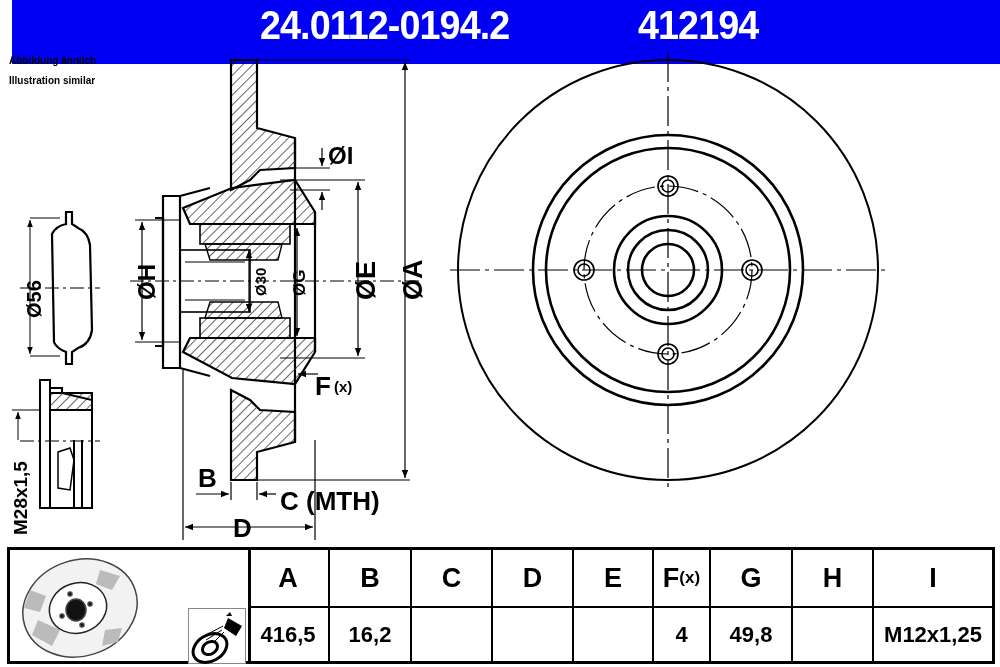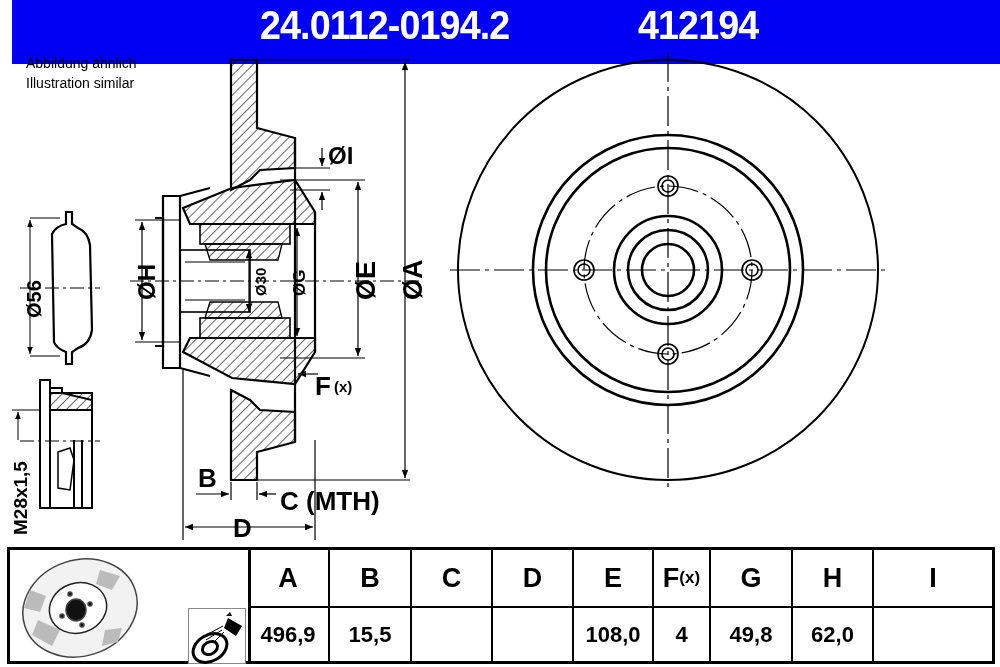--- a/index.html
+++ b/index.html
@@ -1,20 +1,20 @@
 <!DOCTYPE html>
 <html><head>
 <meta charset="utf-8">
 <style>
   html, body { margin:0; padding:0; background:#ffffff; }
   body { width:1000px; height:667px; position:relative; overflow:hidden; font-family:"Liberation Sans", sans-serif; color:#000; }
   .header { position:absolute; left:0; top:0; width:1000px; height:64px; background:#0000f4; color:#fff;margin-left:12px; }
   .header .pn { position:absolute; left:248px; top:2px; font-size:41px; font-weight:bold; letter-spacing:-1px; transform:scaleX(0.92); transform-origin:left top; }
   .header .ref { position:absolute; left:626px; top:2px; font-size:41px; font-weight:bold; letter-spacing:-1px; transform:scaleX(0.92); transform-origin:left top; }
-  .note { position:absolute; left:26px; font-size:14px; font-weight:normal; }
+  .note { position:absolute; left:9px; font-size:10px; font-weight:bold; }
   .note1 { top:55px; } .note2 { top:75px; }
   svg.drawing { position:absolute; left:0; top:50px; }
   .table { position:absolute; left:7px; top:547px; width:988px; height:117px; border:3px solid #000; box-sizing:border-box; }
   .img-cell { position:absolute; left:0; top:0; width:238px; height:111px; border-right:3px solid #000; }
   .col { position:absolute; top:0; height:111px; border-right:2px solid #000; box-sizing:border-box; }
   .col .hd { position:absolute; left:0; top:0; width:100%; height:58px; border-bottom:2px solid #000; box-sizing:border-box; display:flex; align-items:center; justify-content:center; font-size:27px; font-weight:bold; }
   .col .val { position:absolute; left:0; top:58px; width:100%; height:53px; display:flex; align-items:center; justify-content:center; font-size:22px; font-weight:bold; }
   .col .hd small { font-size:17px; font-weight:bold; }
   .col.last { border-right:none; }
 </style>
@@ -188,61 +188,60 @@
       <path d="M40,10 L54,18 L48,28 L36,20 Z" fill="#000"></path>
       <path d="M38,8 L42,4 L44,8 Z" fill="#000"></path>
       <path d="M34,22 L18,32 M35,18 L20,26 M36,24 L26,34" stroke="#000" stroke-width="1"></path>
     </svg>
   </div>
 
   <div class="col" style="left:238px;width:82px;">
     <div class="hd">
         <span>A</span>
       </div>
-    <div class="val">496,9</div>
+    <div class="val">416,5</div>
   </div>
   <div class="col" style="left:320px;width:82px;">
     <div class="hd">
         <span>B</span>
       </div>
-    <div class="val">15,5</div>
+    <div class="val">16,2</div>
   </div>
   <div class="col" style="left:402px;width:81px;">
     <div class="hd">
         <span>C</span>
       </div>
   </div>
   <div class="col" style="left:483px;width:81px;">
     <div class="hd">
         <span>D</span>
       </div>
   </div>
   <div class="col" style="left:564px;width:80px;">
     <div class="hd">
         <span>E</span>
       </div>
-    <div class="val">108,0</div>
   </div>
   <div class="col" style="left:644px;width:57px;">
     <div class="hd">
         <span>F</span>
         <small>(x)</small>
       </div>
     <div class="val">4</div>
   </div>
   <div class="col" style="left:701px;width:82px;">
     <div class="hd">
         <span>G</span>
       </div>
     <div class="val">49,8</div>
   </div>
   <div class="col" style="left:783px;width:81px;">
     <div class="hd">
         <span>H</span>
       </div>
-    <div class="val">62,0</div>
   </div>
   <div class="col last" style="left:864px;width:118px;">
     <div class="hd">
         <span>I</span>
       </div>
+    <div class="val">M12x1,25</div>
   </div>
 </div>
 
 </body></html>

